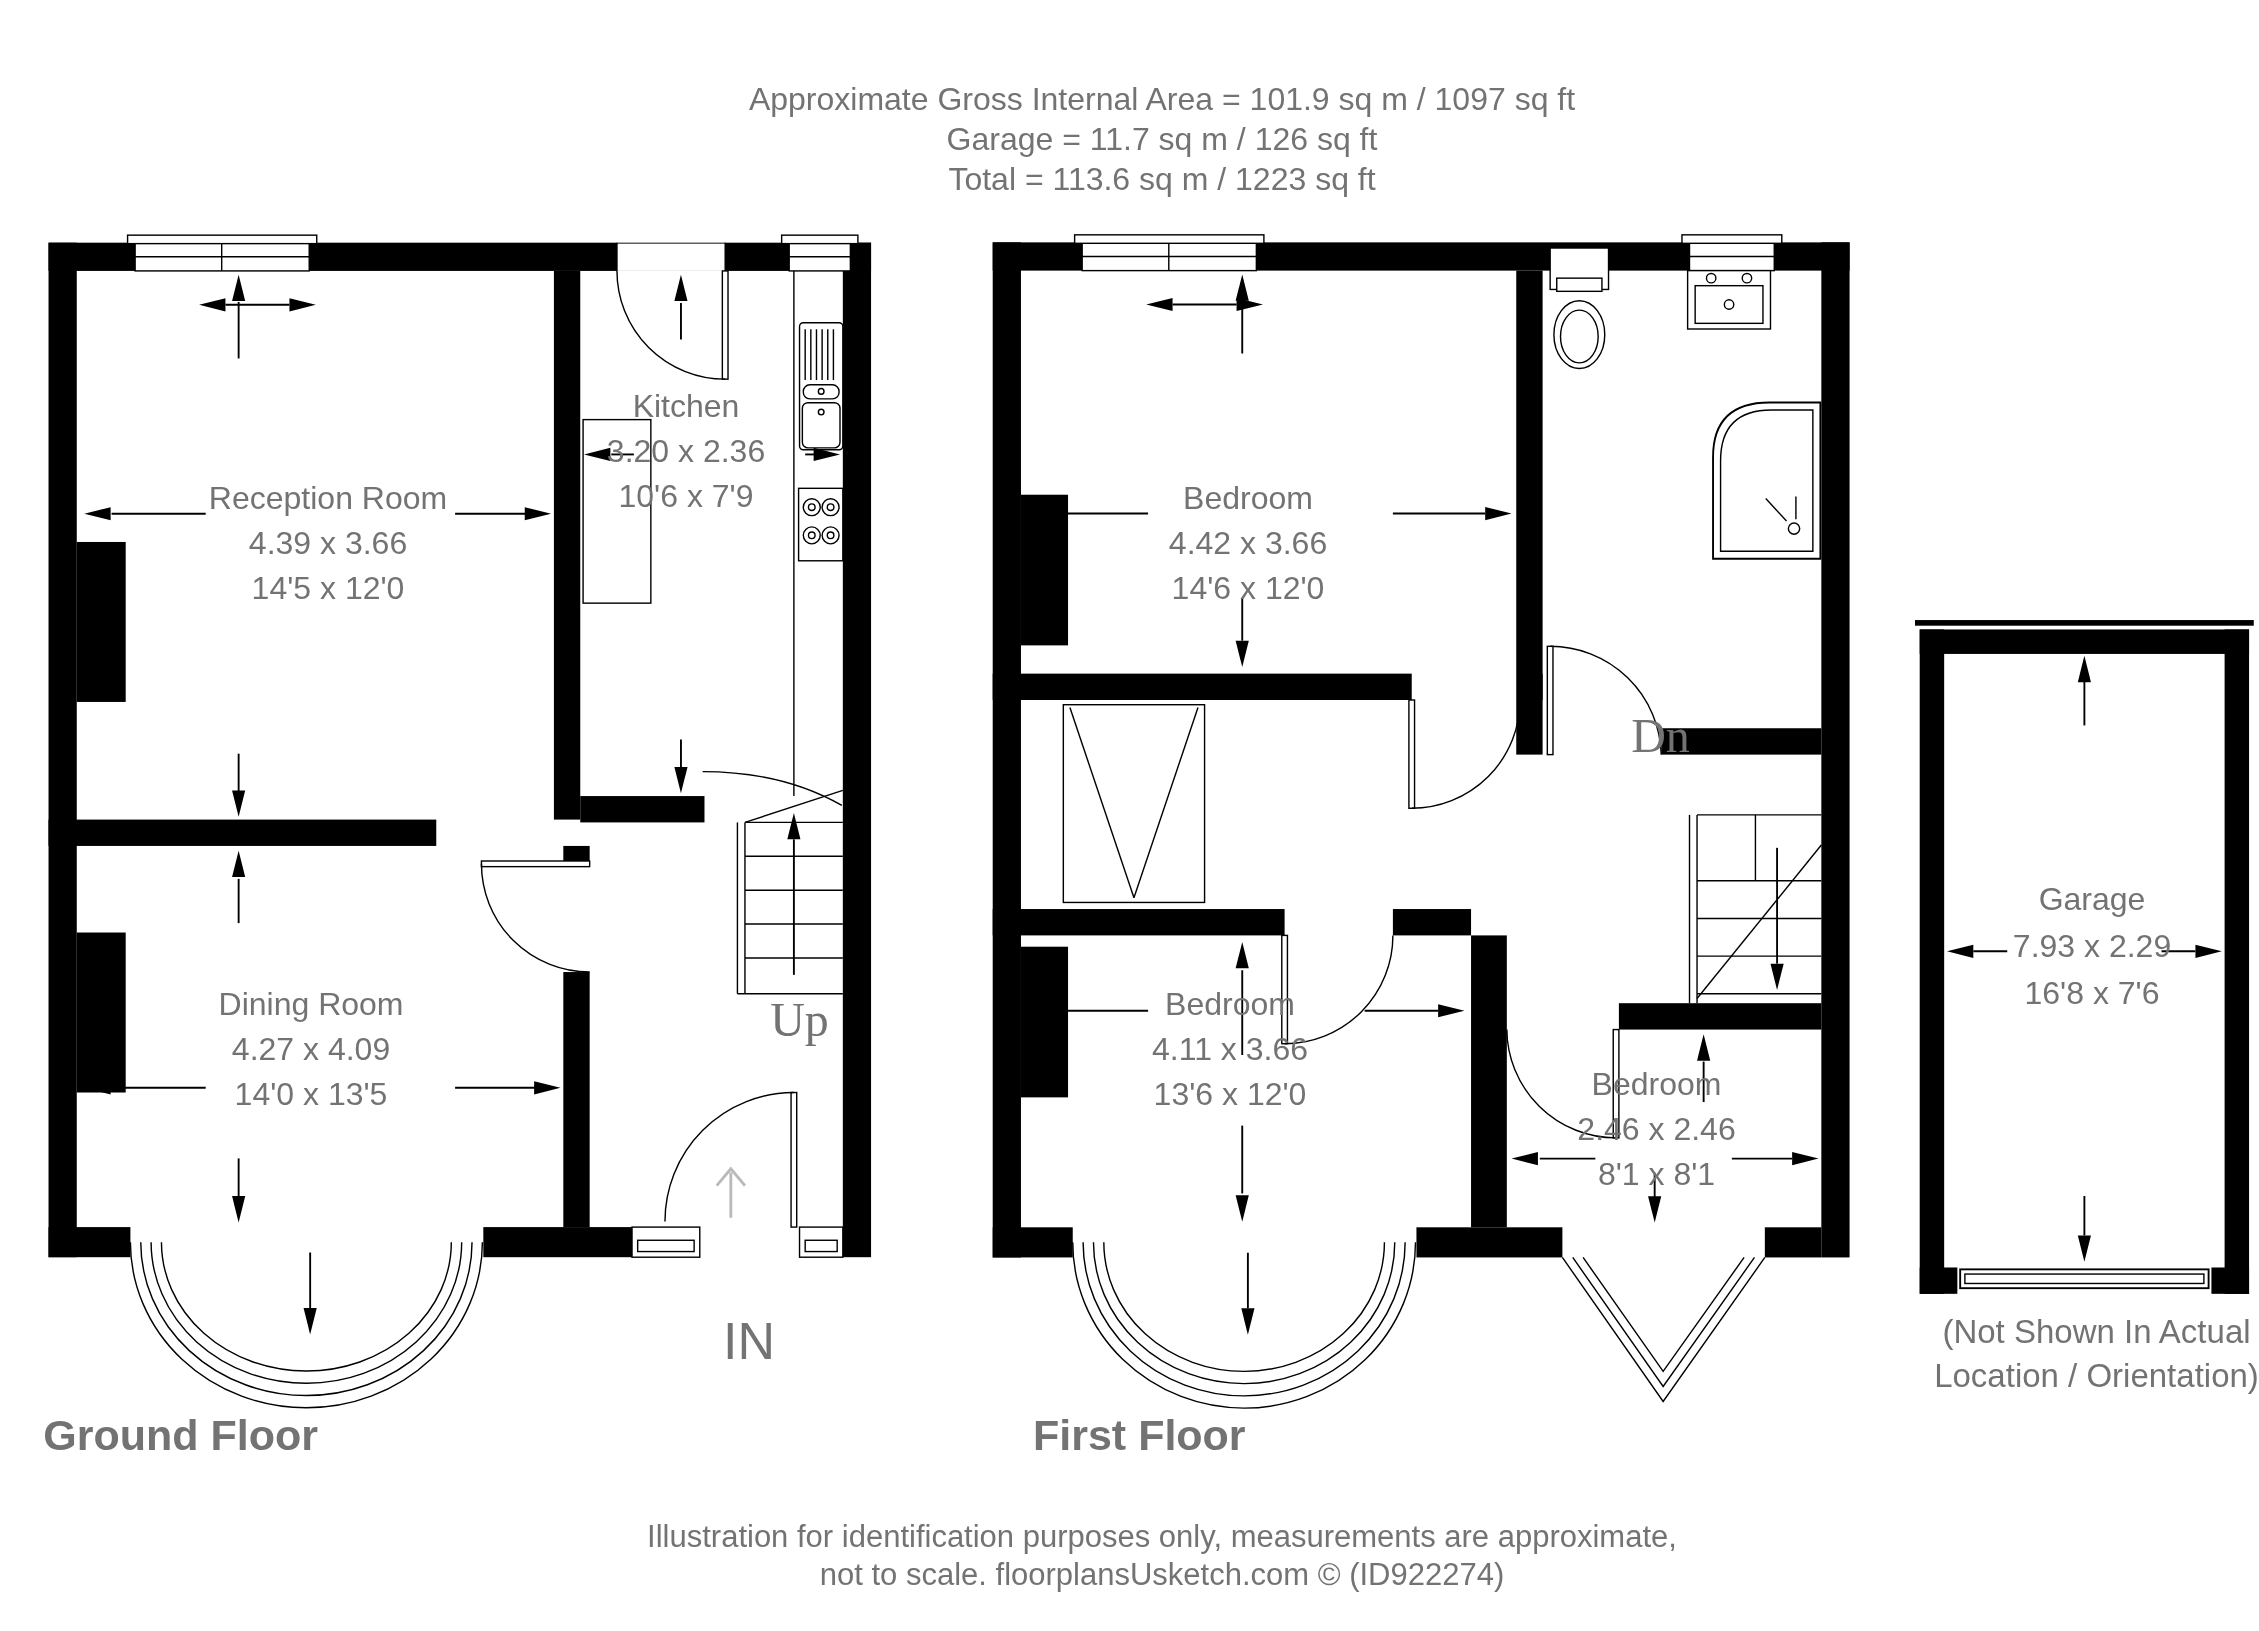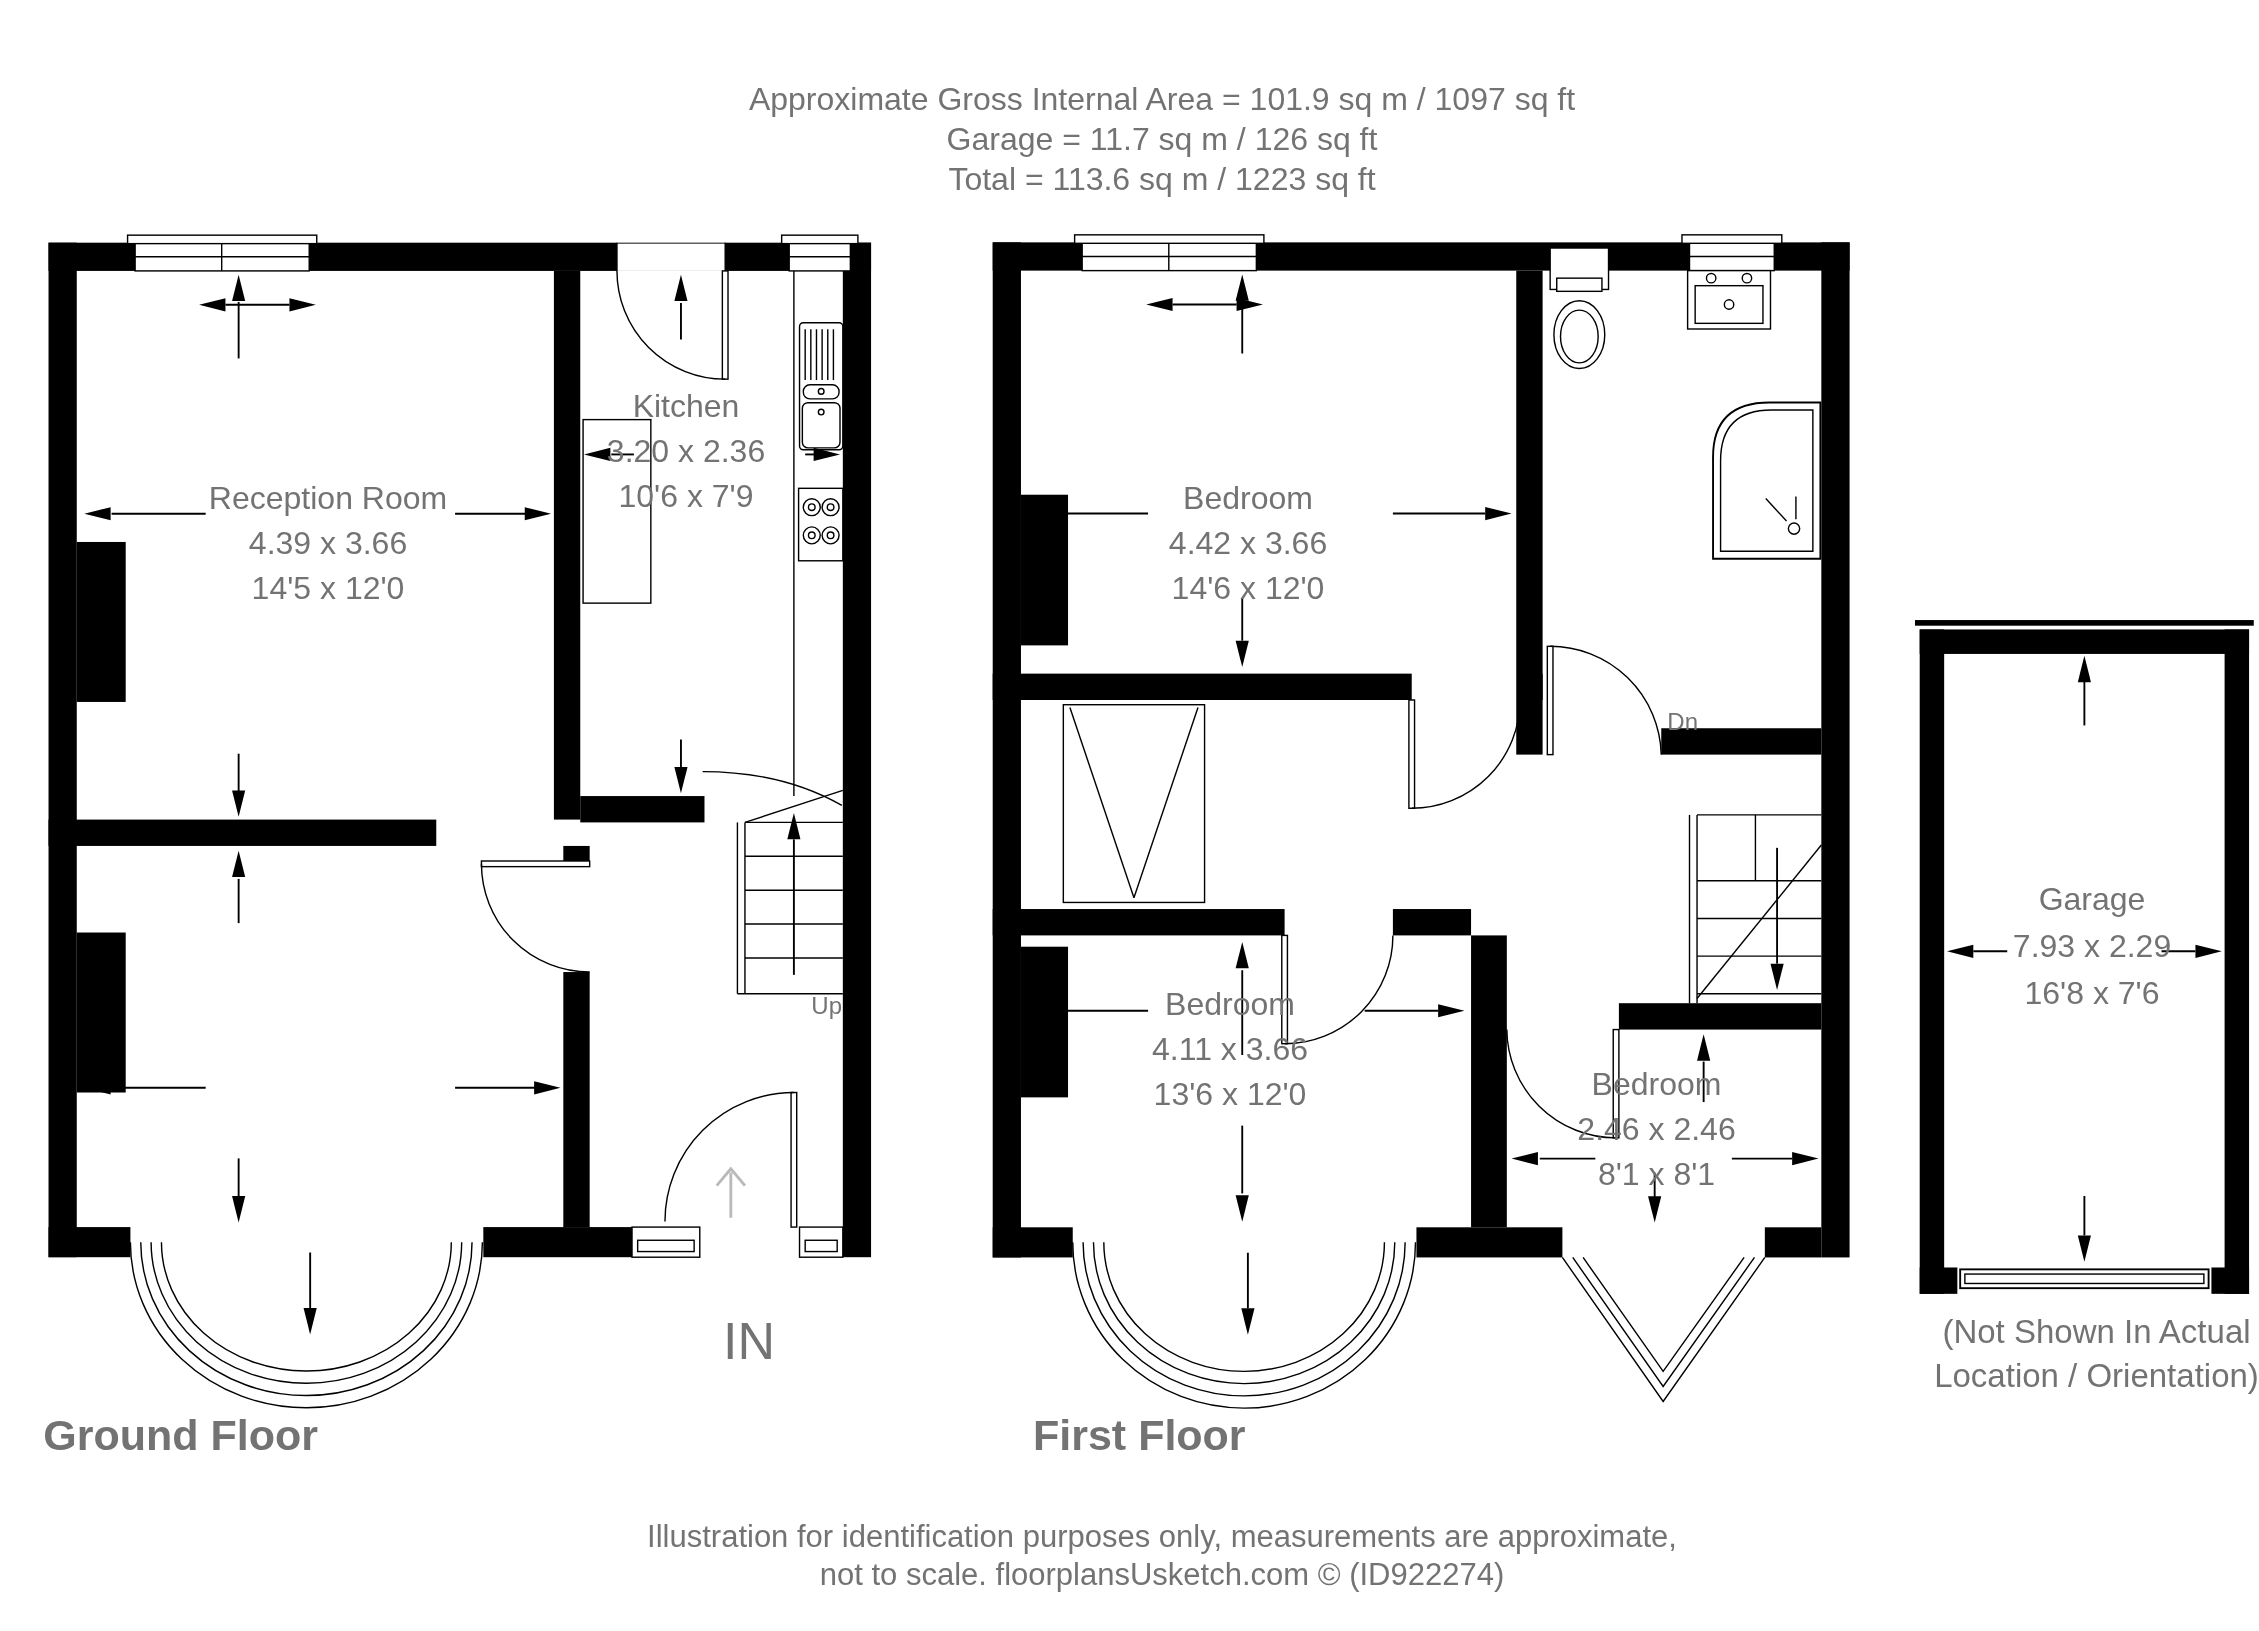--- a/index.html
+++ b/index.html
@@ -1,21 +1,21 @@
 <!DOCTYPE html>
 <html style="font-size:15px"><head>
 <meta charset="utf-8">
 <style>
   html,body{margin:0;padding:0;background:#fff;}
   #page{position:relative;width:2260px;height:1632px;background:#ffffff;overflow:hidden;
         font-family:"Liberation Sans", sans-serif;color:#737373;margin-left:32px;}
   .hdr{position:absolute;left:0;top:79px;width:2260px;text-align:center;
        font-size:32px;line-height:40px;}
   .room-label{position:absolute;text-align:center;font-size:32px;line-height:45px;}
-  .small-label{position:absolute;text-align:right;font-size:24px;}
+  .small-label{position:absolute;text-align:center;font-size:48px;font-family:Liberation Serif, serif;}
   .in-label{position:absolute;text-align:center;font-size:52px;}
   .floor-title{position:absolute;font-size:43px;font-weight:bold;}
   .note{position:absolute;text-align:center;font-size:33px;line-height:44px;}
   .footer{position:absolute;left:0;top:1518px;width:2260px;text-align:center;
           font-size:31px;line-height:38px;}
   svg{position:absolute;}
   .wall{fill:#000;stroke:none;}
   .thin{stroke:#000;stroke-width:1.5;fill:none;}
   .thin2{stroke:#000;stroke-width:2;fill:none;}
   .white{fill:#fff;stroke:#000;stroke-width:1.5;}
@@ -354,20 +354,25 @@
     <div>4.39 x 3.66</div>
     <div>14'5 x 12'0</div>
   </div>
 
   <div class="room-label" style="left:513px;top:384px;width:282px">
     <div>Kitchen</div>
     <div>3.20 x 2.36</div>
     <div>10'6 x 7'9</div>
   </div>
 
+  <div class="room-label" style="left:72px;top:982px;width:414px">
+    <div>Dining Room</div>
+    <div>4.27 x 4.09</div>
+    <div>14'0 x 13'5</div>
+  </div>
 
   <div class="room-label" style="left:1009px;top:476px;width:414px">
     <div>Bedroom</div>
     <div>4.42 x 3.66</div>
     <div>14'6 x 12'0</div>
   </div>
 
   <div class="room-label" style="left:991px;top:982px;width:414px">
     <div>Bedroom</div>
     <div>4.11 x 3.66</div>

